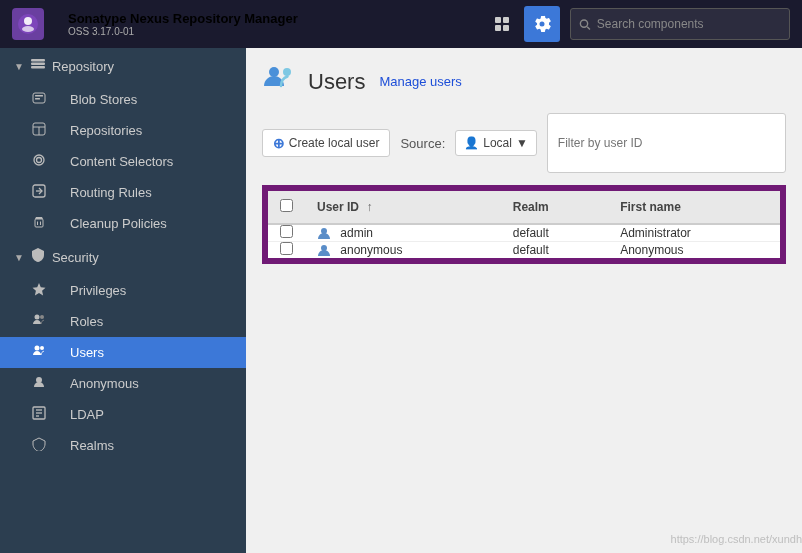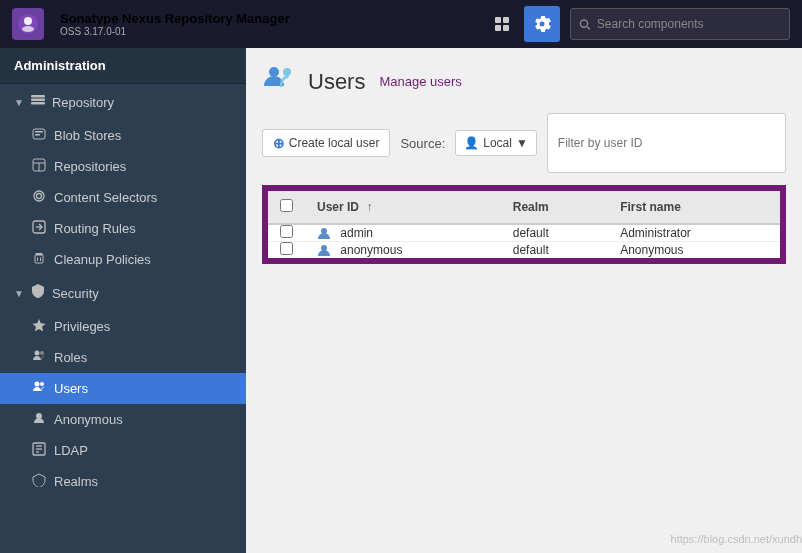--- a/index.html
+++ b/index.html
@@ -10,21 +10,21 @@
       background: #1a1a2e;
       height: 48px;
       display: flex;
       align-items: center;
       padding: 0 12px;
       gap: 10px;
     }
     .topbar-logo {
       display: flex;
       align-items: center;
-      gap: 16px;
+      gap: 24px;
       flex: 1;
     }
     .logo-icon {
       width: 32px;
       height: 32px;
       background: #6a3fa0;
       border-radius: 4px;
       display: flex;
       align-items: center;
       justify-content: center;
@@ -105,21 +105,21 @@
       padding: 8px 14px;
       cursor: pointer;
       color: #ccc;
       font-size: 13px;
     }
     .sidebar-group-title .arrow { font-size: 10px; color: #aaa; }
     .sidebar-group-title .group-icon { font-size: 16px; }
     .sidebar-item {
       display: flex;
       align-items: center;
-      gap: 8px;
+      gap: 24px;
       padding: 7px 14px 7px 32px;
       cursor: pointer;
       color: #ccc;
       font-size: 13px;
     }
     .sidebar-item.active {
       background: #3c78d8;
       color: white;
     }
     .sidebar-item .item-icon { font-size: 15px; }
@@ -140,21 +140,21 @@
     .page-title-icon {
       font-size: 28px;
     }
     .page-title h1 {
       font-size: 22px;
       font-weight: normal;
       color: #333;
     }
     .page-title .subtitle {
       font-size: 13px;
-      color: #701a75;
+      color: #1d4ed8;
       margin-left: 4px;
     }
     .toolbar {
       display: flex;
       align-items: center;
       gap: 10px;
       margin-bottom: 12px;
     }
     .btn-create {
       display: flex;
@@ -269,21 +269,20 @@
       <circle cx="5.5" cy="5.5" r="4" stroke="#888" stroke-width="1.5" fill="none"></circle>
       <line x1="9" y1="9" x2="12" y2="12" stroke="#888" stroke-width="1.5"></line>
     </svg>
     <input type="text" placeholder="Search components" style="">
   </div>
 </div>
 
 <div class="layout">
 
   <div class="sidebar">
-    <div class="sidebar-header">Administration</div>
 
     <div class="sidebar-group">
       <div class="sidebar-group-title">
         <span class="arrow">▼</span>
         <span class="group-icon">
           <svg width="16" height="16" viewBox="0 0 16 16" fill="#bbb">
             <rect x="1" y="3" width="14" height="2.5" rx="1"></rect>
             <rect x="1" y="6.5" width="14" height="2.5" rx="1"></rect>
             <rect x="1" y="10" width="14" height="2.5" rx="1"></rect>
           </svg>

